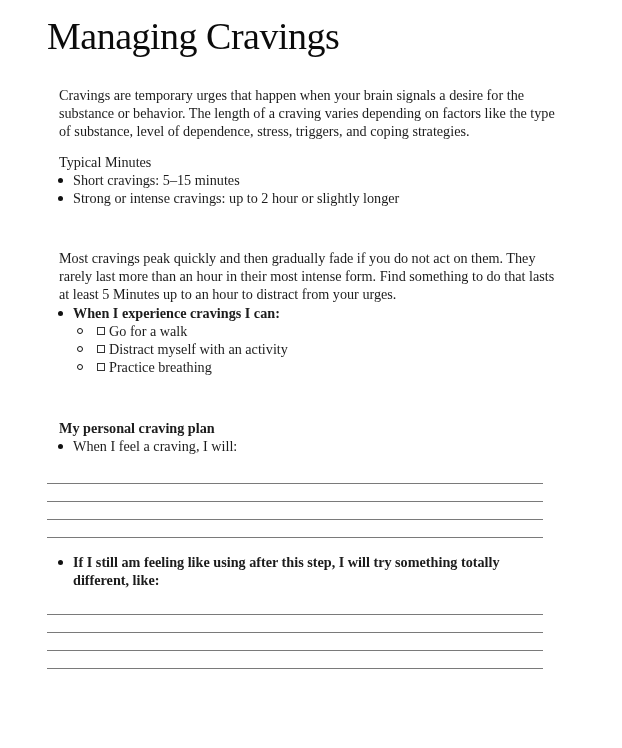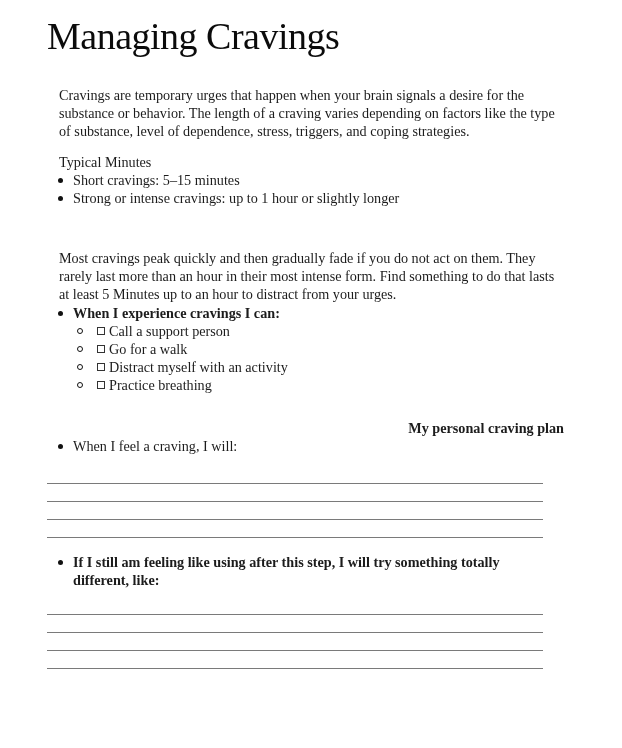--- a/index.html
+++ b/index.html
@@ -98,21 +98,20 @@
       display: inline-block;
       width: 6px;
       height: 6px;
       border: 1px solid #333;
       margin-right: 4px;
       vertical-align: 1px;
     }
     .plan-heading {
       top: 407px;
       font-weight: bold;
-      text-align: right;
     }
     .will-list { top: 437px; }
     .will-list li { font-weight: normal; }
     .lines {
       position: absolute;
       left: 0;
       width: 496px;
     }
     .line {
       height: 18px;
@@ -146,35 +145,31 @@
 
   <p class="p duration-heading">Typical Minutes</p>
 
   <ul class="list durations">
     <li>
       <span class="bullet"></span>
       <span>Short cravings: 5–15 minutes</span>
     </li>
     <li>
       <span class="bullet"></span>
-      <span>Strong or intense cravings: up to 1 hour or slightly longer</span>
+      <span>Strong or intense cravings: up to 2 hour or slightly longer</span>
     </li>
   </ul>
 
   <p class="p peak">Most cravings peak quickly and then gradually fade if you do not act on them. They rarely last more than an hour in their most intense form. Find something to do that lasts at least 5 Minutes up to an hour to distract from your urges.</p>
 
   <ul class="list can-list">
     <li>
       <span class="bullet"></span>
       <span class="strong">When I experience cravings I can:</span>
       <ul class="sublist">
-        <li>
-          <span class="circle"></span>
-          <span class="checkbox"></span><span>Call a support person</span>
-        </li>
         <li>
           <span class="circle"></span>
           <span class="checkbox"></span><span>Go for a walk</span>
         </li>
         <li>
           <span class="circle"></span>
           <span class="checkbox"></span><span>Distract myself with an activity</span>
         </li>
         <li>
           <span class="circle"></span>

